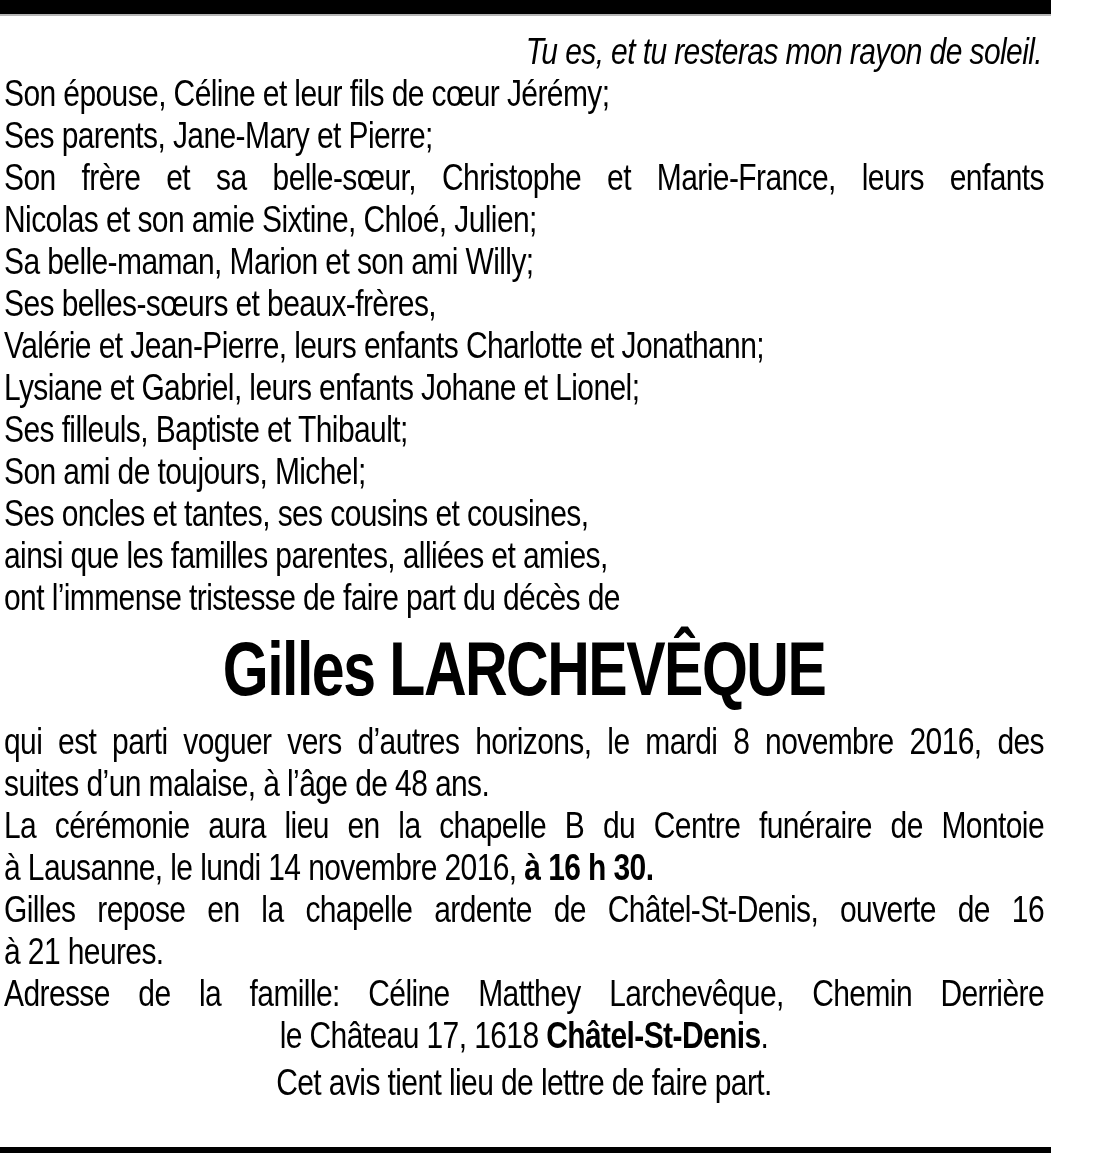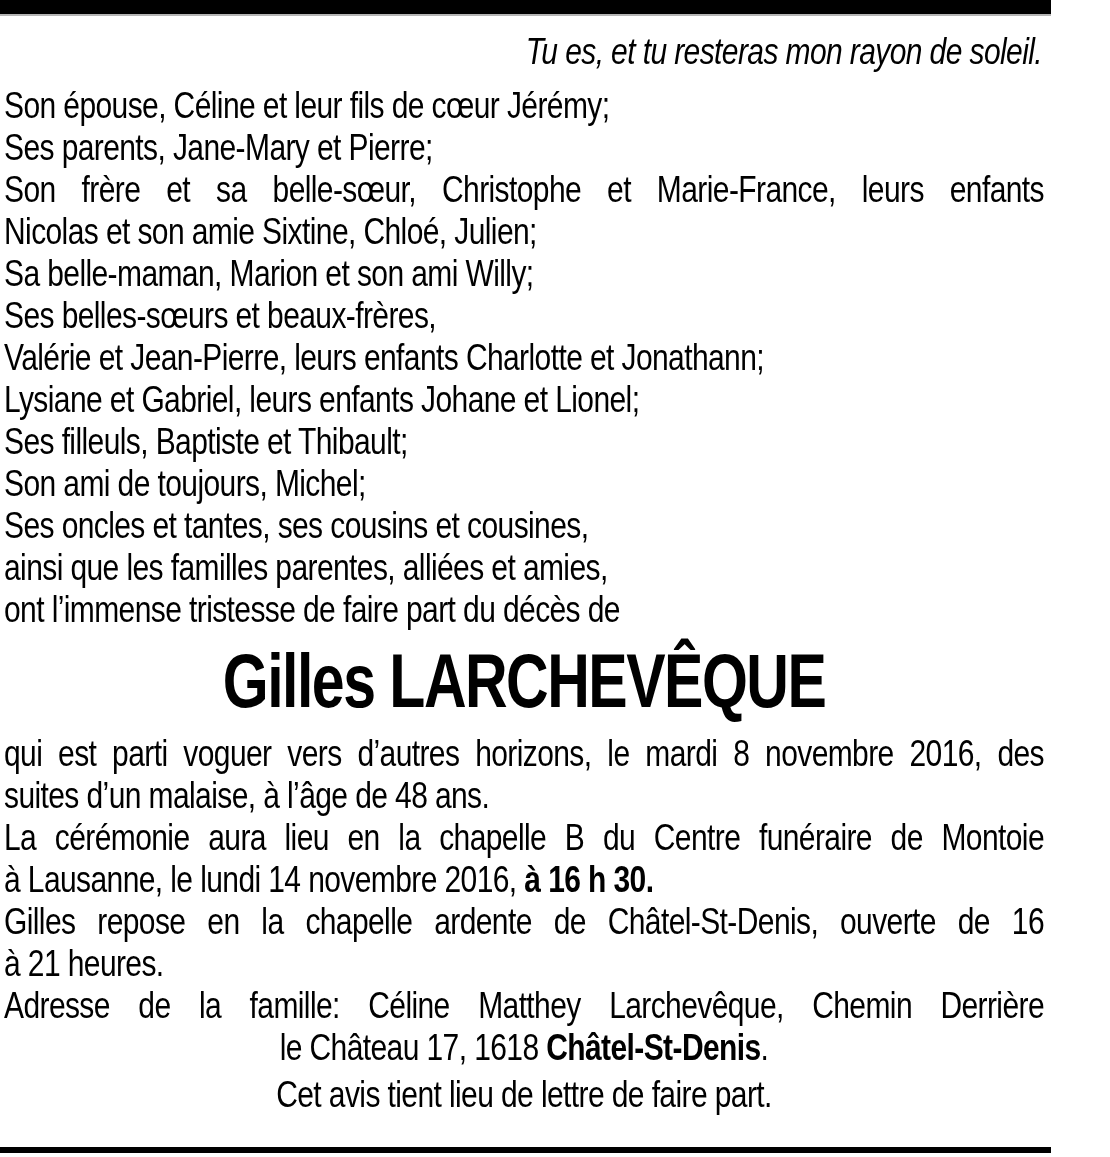--- a/index.html
+++ b/index.html
@@ -26,21 +26,21 @@
   .just {
     text-align: justify;
     text-align-last: justify;
   }
   .quote {
     margin-top: 14px;
     font-style: italic;
     text-align: right;
     padding-right: 2px;
   }
-  .family { margin-top: 12px; }
+  .family { }
   .name-line {
     font-weight: bold;
     text-align: center;
     font-size: 59px;
     line-height: 102px;
     letter-spacing: -1.5px;
     transform: scaleY(1.30);
   }
   .body-block { margin-top: 0; }
   .center { text-align: center; }

